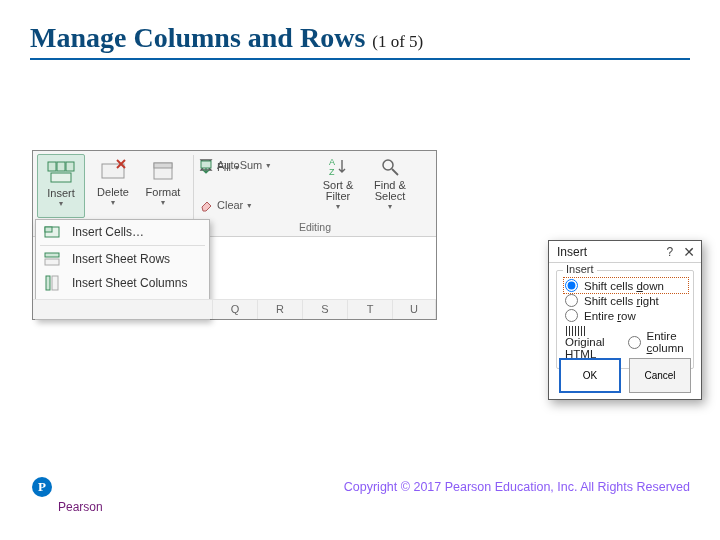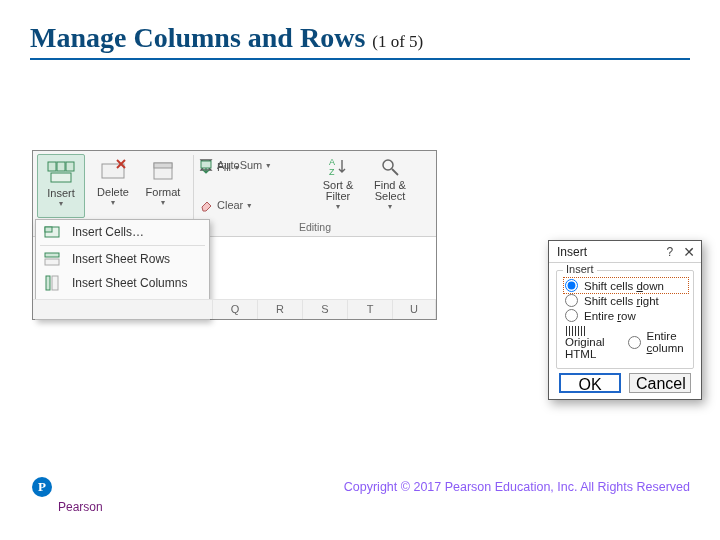--- a/index.html
+++ b/index.html
@@ -114,21 +114,21 @@
   }
   .opt { display:flex; align-items:center; gap:6px; margin: 2px 0; }
   .opt input { margin: 0; }
   .opt .u { text-decoration: underline; }
   .opt.sel { outline: 1px dotted #c85a1a; outline-offset: 1px; }
   .dlg-btns {
     position: absolute; left: 0; right: 0; bottom: 6px;
     display: flex; justify-content: center; gap: 8px;
   }
   .dlg-btns button {
-    width: 62px; height: 20px; font-size: 16px;
+    width: 62px; height: 35px; font-size: 10px;
     background: #f3f3f3; border: 1px solid #9e9e9e;
   }
   .dlg-btns button.primary { border: 2px solid #1e66c8; background: #fff; }
 
   
   .footer {
     position: absolute; left: 32px; right: 30px; bottom: 26px;
     display: flex; align-items: center; justify-content: space-between;
   }
   .pearson { display:flex; align-items:center; gap:6px; }

